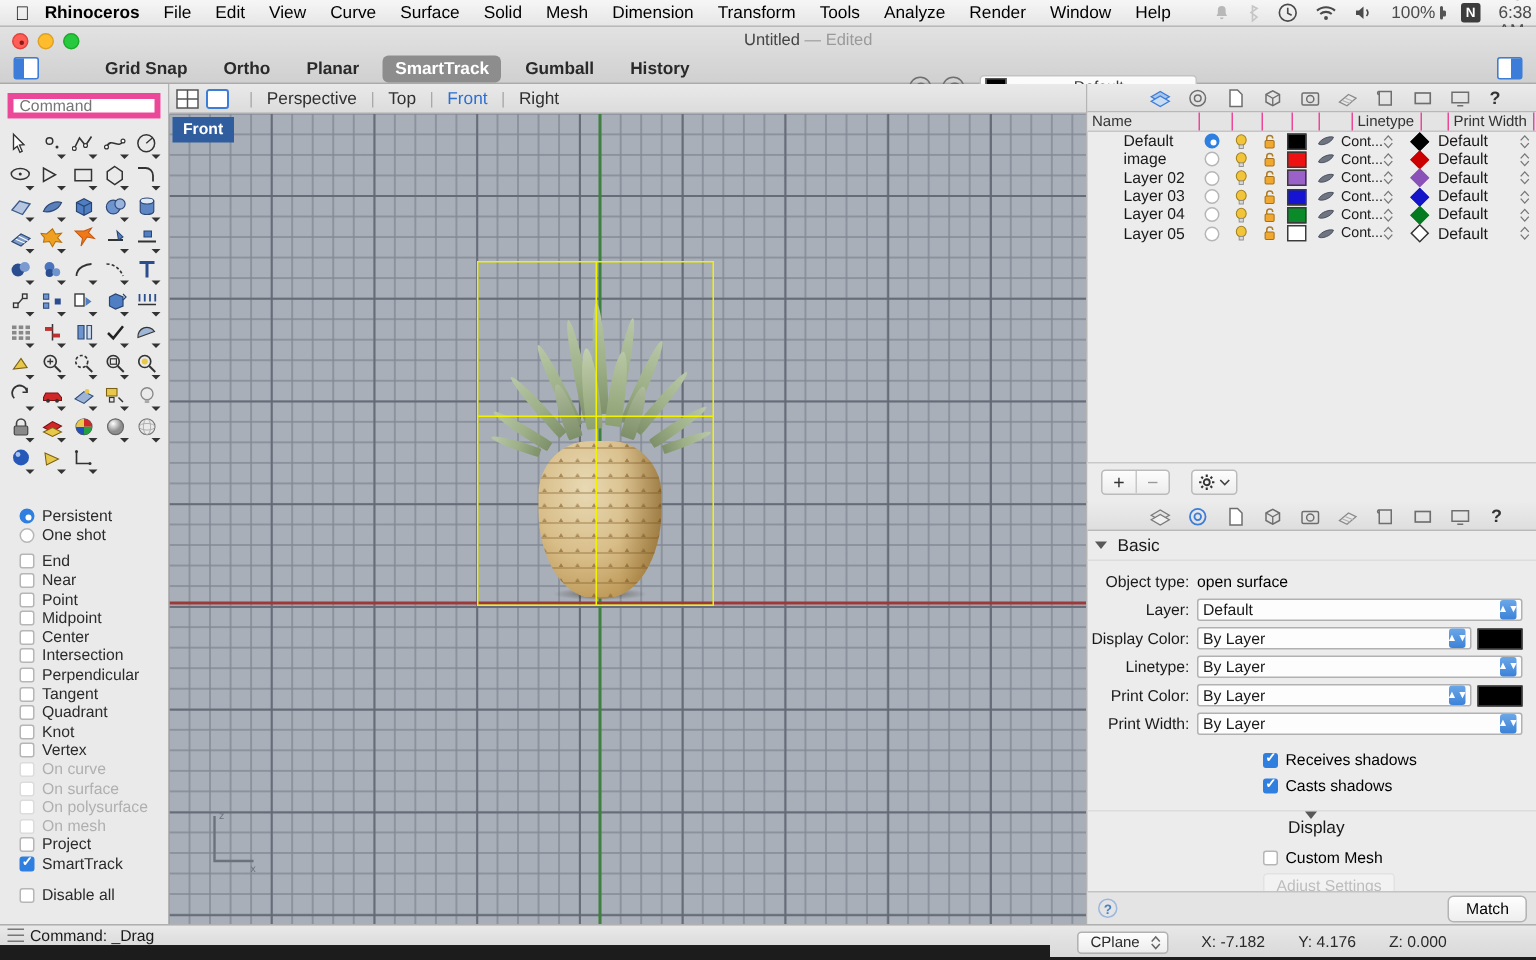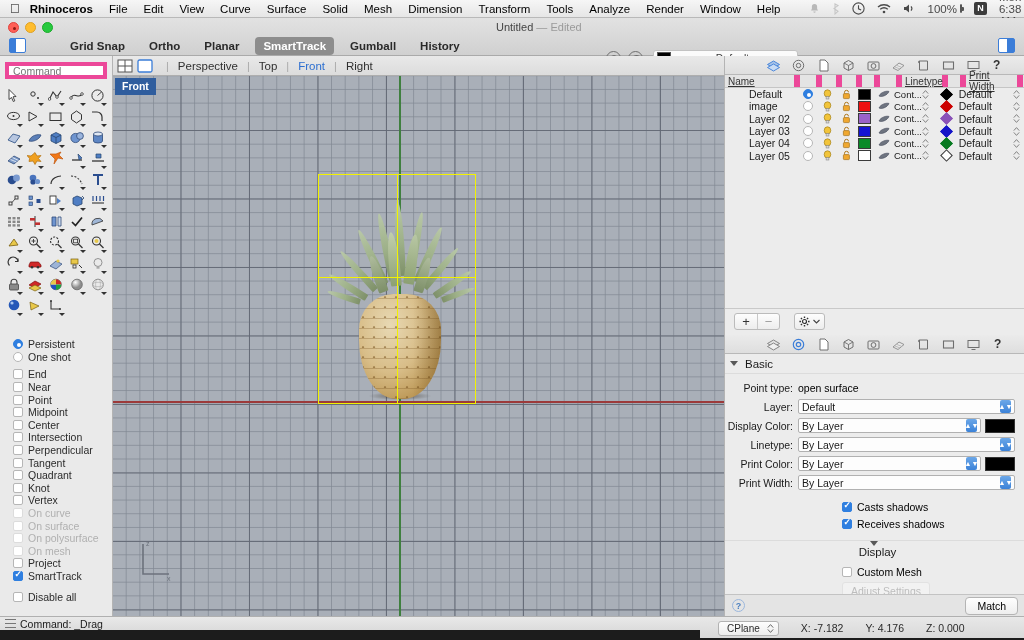--- a/index.html
+++ b/index.html
@@ -205,21 +205,21 @@
   .ptabs {
     height:19px; background:linear-gradient(#ebebeb,#dedede); border-bottom:1px solid #b8b8b8;
     display:flex; align-items:center; justify-content:center; gap:10px; padding-left:22px;
   }
   .ptab { width:15px; height:15px; display:flex; align-items:center; justify-content:center; }
 
   .lheader {
     display:flex; height:13px; align-items:center; background:#e4e4e4;
     border-bottom:1px solid #c5c5c5; font-size:10px; color:#333;
   }
-  .lheader .c { border-right:6px solid #ec4899; height:100%; display:flex; align-items:center; padding-left:3px;text-decoration:underline; }
+  .lheader .c { border-right:1px solid #ec4899; height:100%; display:flex; align-items:center; padding-left:3px; }
   .lrow { display:flex; height:12.3px; align-items:center; font-size:10.5px; color:#1a1a1a; }
   .lrow .nm { width:75px; padding-left:24px; }
   .lrow .cell { display:flex; align-items:flex-start; justify-content:center; }
   .swatch { width:13px;height:11px; border:1px solid #3a3a3a; }
   .ltype { font-size:9.5px; color:#1a1a1a; }
   .pw { width:9px;height:9px; transform:rotate(45deg); border:1px solid #111; }
 
   .ltoolbar {
     position:absolute; top:252px; left:0; width:300px; height:26px;
     background:#ececec; border-top:1px solid #c9c9c9; display:flex; align-items:center; padding-left:9px;
@@ -1344,21 +1344,21 @@
           </span>
       </div>
 
       <div class="sechdr">
         <span class="tri"></span>
         <span>Basic</span>
       </div>
 
       <div style="height:4px"></div>
       <div class="prow">
-        <span class="plab">Point type:</span>
+        <span class="plab">Object type:</span>
         <span style="font-size:10.5px">open surface</span>
       </div>
 
 
       <div class="prow">
         <span class="plab">Layer:</span>
         <span class="pselect">
           <span>Default</span>
           <span class="sarrow">▲▼</span>
         </span>
@@ -1394,25 +1394,25 @@
         <span class="plab">Print Width:</span>
         <span class="pselect">
           <span>By Layer</span>
           <span class="sarrow">▲▼</span>
         </span>
       </div>
 
       <div style="height:6px"></div>
       <div class="chkrow">
         <span class="cbx on"></span>
-        <span>Casts shadows</span>
+        <span>Receives shadows</span>
       </div>
       <div class="chkrow">
         <span class="cbx on"></span>
-        <span>Receives shadows</span>
+        <span>Casts shadows</span>
       </div>
 
       <div style="height:9px; border-bottom:1px solid #dcdcdc;"></div>
       <div class="sechdr" style="border-bottom:none; height:22px;flex-direction:column;">
         <span class="tri"></span>
         <span>Display</span>
       </div>
 
       <div class="chkrow">
         <span class="cbx"></span>

